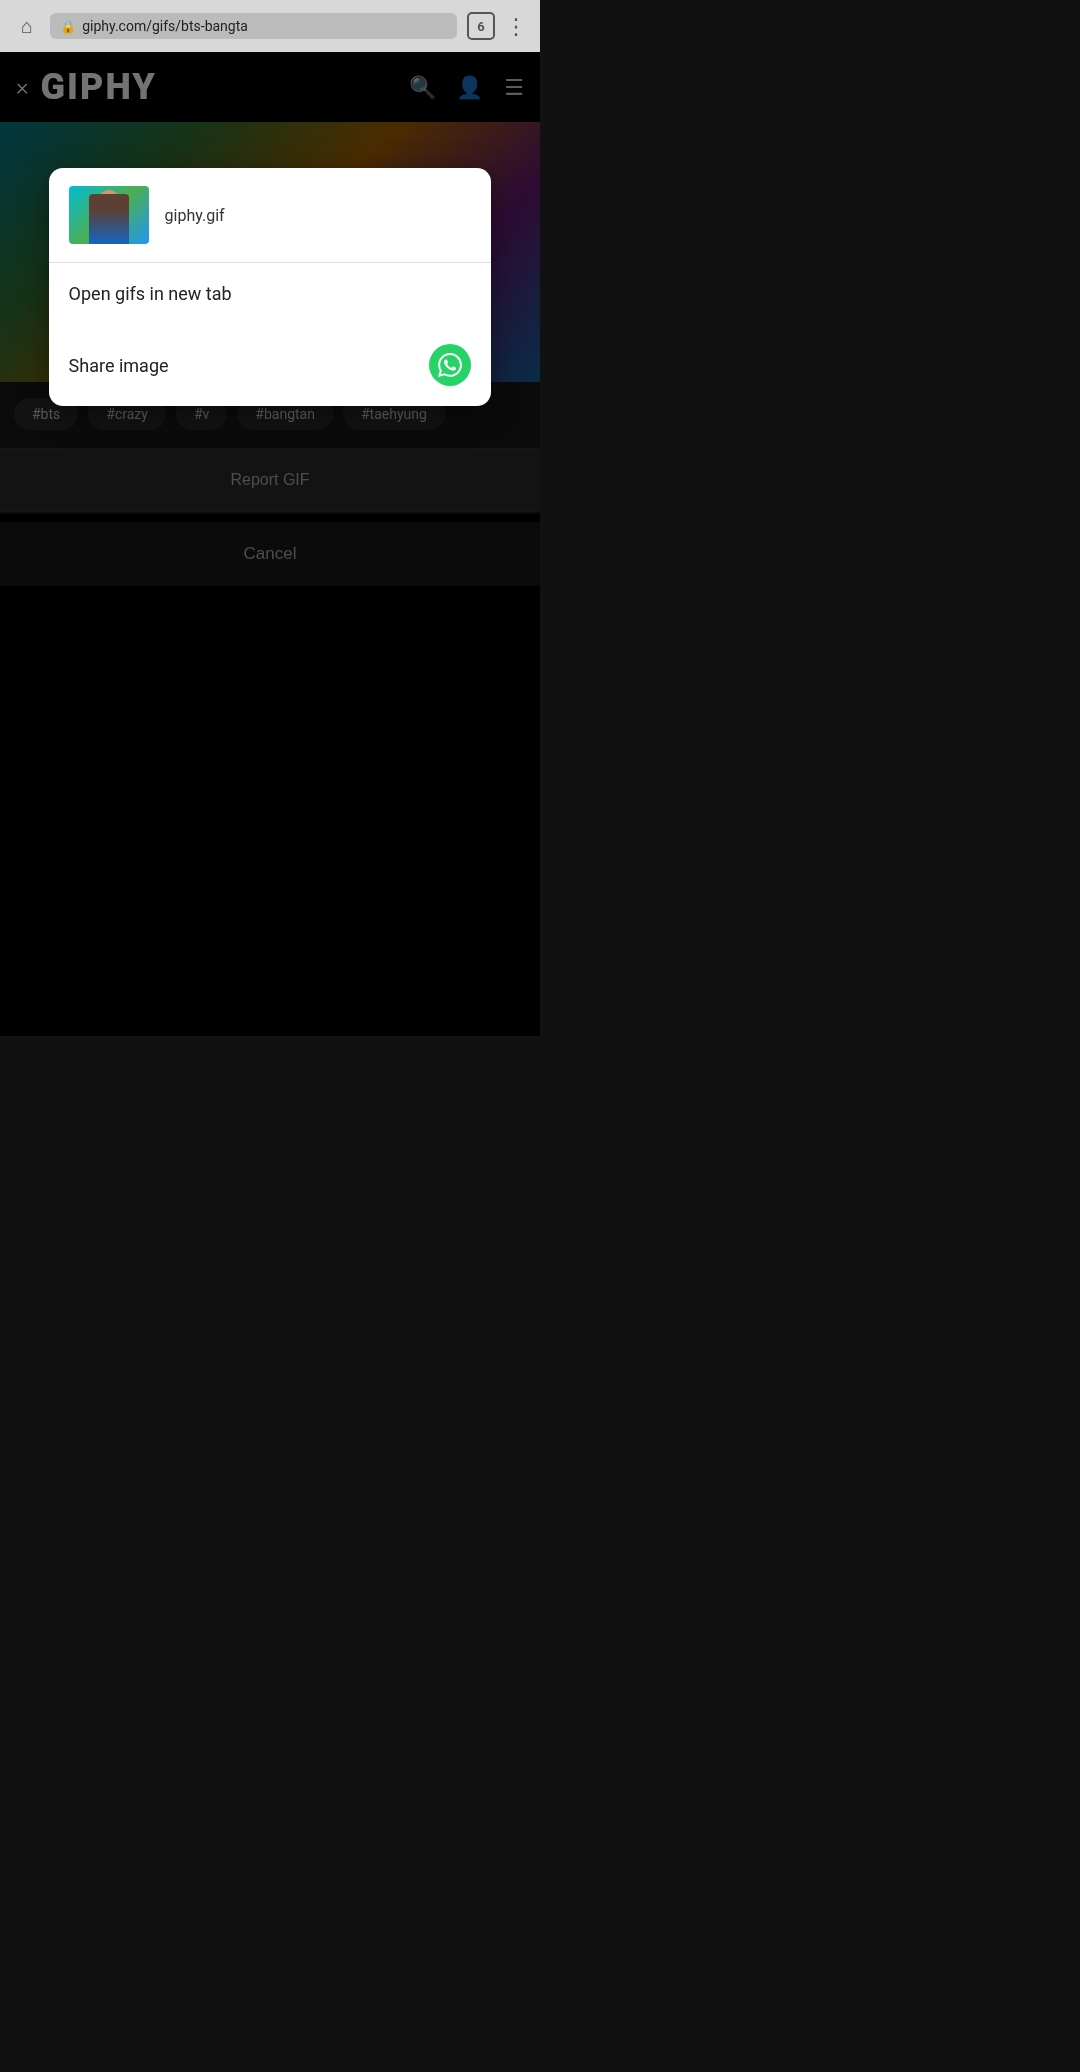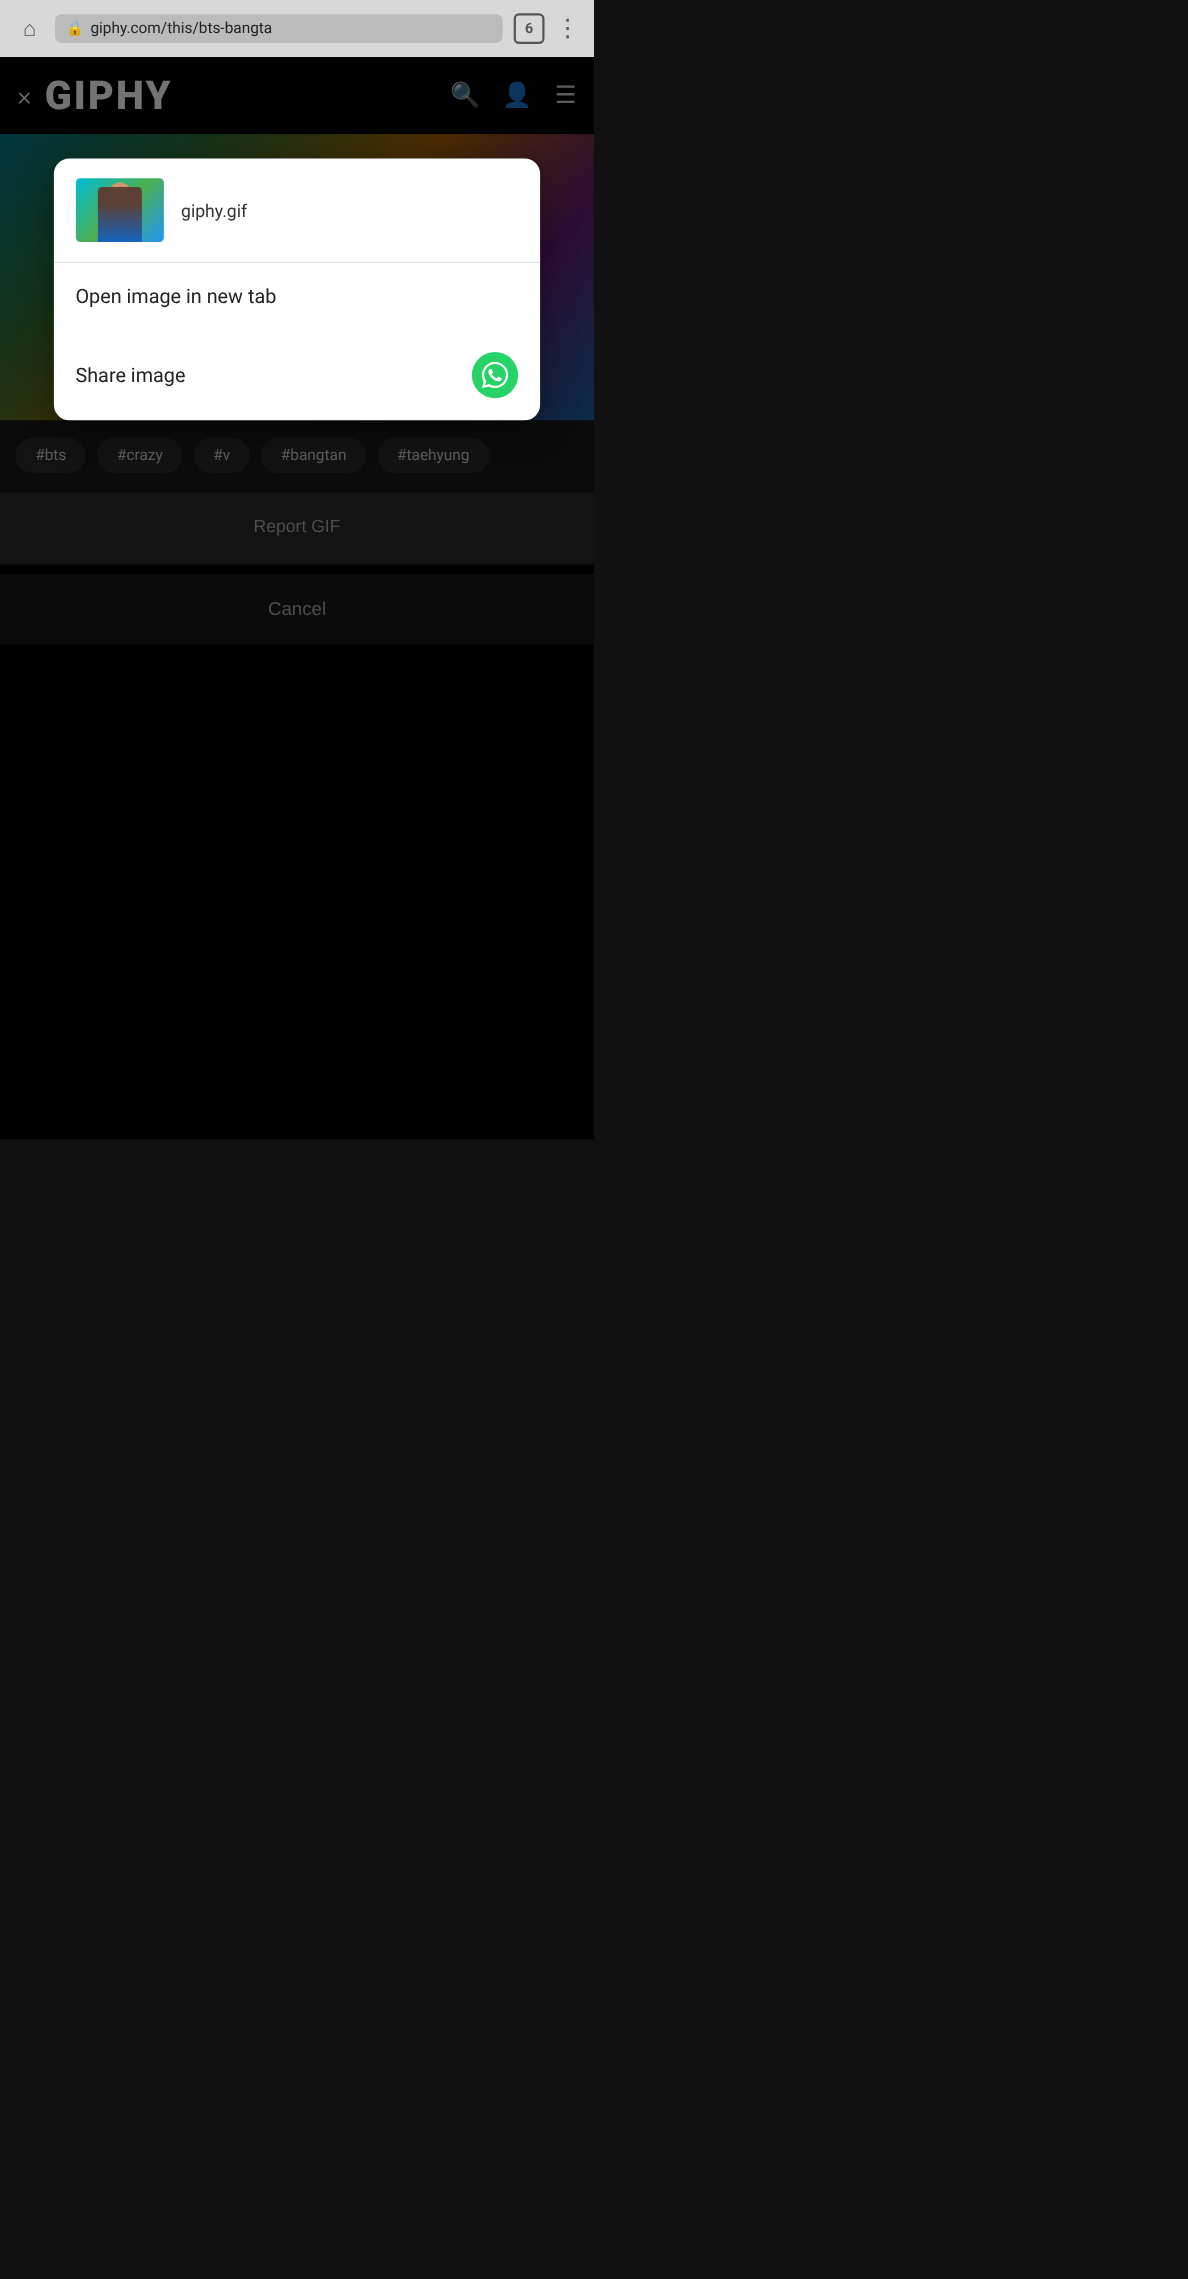--- a/index.html
+++ b/index.html
@@ -171,21 +171,21 @@
     .context-menu-overlay {
       position: absolute;
       top: 0;
       left: 0;
       width: 100%;
       height: 100%;
       background: rgba(0,0,0,0.55);
       display: flex;
       align-items: flex-start;
       justify-content: center;
-      padding-top: 92px;
+      padding-top: 116px;
       z-index: 100;
     }
 
     .context-menu {
       background: #fff;
       border-radius: 14px;
       width: 82%;
       overflow: hidden;
       box-shadow: 0 8px 32px rgba(0,0,0,0.4);
     }
@@ -260,21 +260,21 @@
       fill: white;
     }
   </style>
 </head>
 <body>
 
 <div class="browser-bar">
   <div class="home-icon">⌂</div>
   <div class="url-bar">
     <span class="lock-icon">🔒</span>
-    <span class="url-text">giphy.com/this/bts-bangta</span>
+    <span class="url-text">giphy.com/gifs/bts-bangta</span>
   </div>
   <div class="tab-count">6</div>
   <div class="menu-dots">⋮</div>
 </div>
 
 <div class="page-bg">
 
   
   <div class="giphy-header">
     <span class="giphy-close">×</span>
@@ -314,21 +314,21 @@
 
       <div class="context-menu-header">
         <div class="gif-thumbnail">
           <div class="gif-thumbnail-head"></div>
           <div class="gif-thumbnail-person"></div>
         </div>
         <span class="gif-filename">giphy.gif</span>
       </div>
 
       <div class="context-menu-item">
-        <span>Open image in new tab</span>
+        <span>Open gifs in new tab</span>
       </div>
 
 
 
       <div class="context-menu-item">
         <span>Share image</span>
         <div class="whatsapp-icon">
           <svg viewBox="0 0 24 24" xmlns="http://www.w3.org/2000/svg">
             <path d="M17.472 14.382c-.297-.149-1.758-.867-2.03-.967-.273-.099-.471-.148-.67.15-.197.297-.767.966-.94 1.164-.173.199-.347.223-.644.075-.297-.15-1.255-.463-2.39-1.475-.883-.788-1.48-1.761-1.653-2.059-.173-.297-.018-.458.13-.606.134-.133.298-.347.446-.52.149-.174.198-.298.298-.497.099-.198.05-.371-.025-.52-.075-.149-.669-1.612-.916-2.207-.242-.579-.487-.5-.669-.51-.173-.008-.371-.01-.57-.01-.198 0-.52.074-.792.372-.272.297-1.04 1.016-1.04 2.479 0 1.462 1.065 2.875 1.213 3.074.149.198 2.096 3.2 5.077 4.487.709.306 1.262.489 1.694.625.712.227 1.36.195 1.871.118.571-.085 1.758-.719 2.006-1.413.248-.694.248-1.289.173-1.413-.074-.124-.272-.198-.57-.347m-5.421 7.403h-.004a9.87 9.87 0 01-5.031-1.378l-.361-.214-3.741.982.998-3.648-.235-.374a9.86 9.86 0 01-1.51-5.26c.001-5.45 4.436-9.884 9.888-9.884 2.64 0 5.122 1.03 6.988 2.898a9.825 9.825 0 012.893 6.994c-.003 5.45-4.437 9.884-9.885 9.884m8.413-18.297A11.815 11.815 0 0012.05 0C5.495 0 .16 5.335.157 11.892c0 2.096.547 4.142 1.588 5.945L.057 24l6.305-1.654a11.882 11.882 0 005.683 1.448h.005c6.554 0 11.89-5.335 11.893-11.893a11.821 11.821 0 00-3.48-8.413z"></path>
           </svg>

